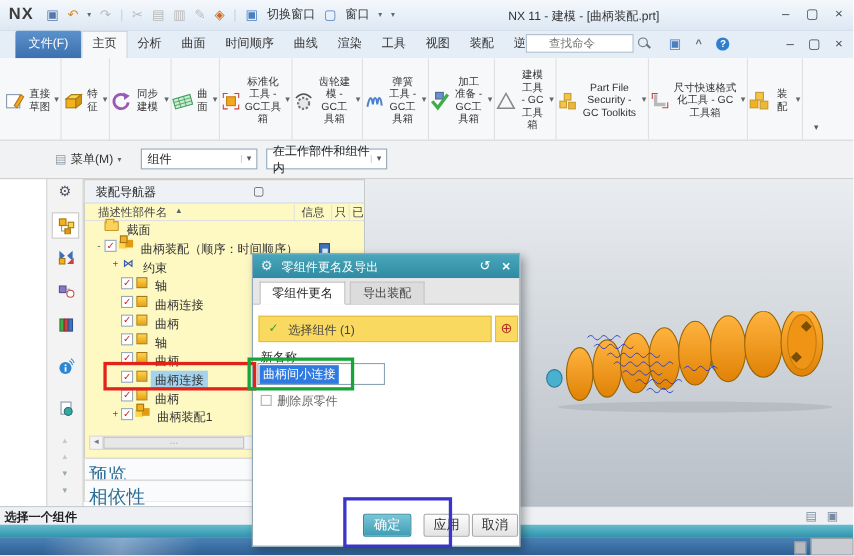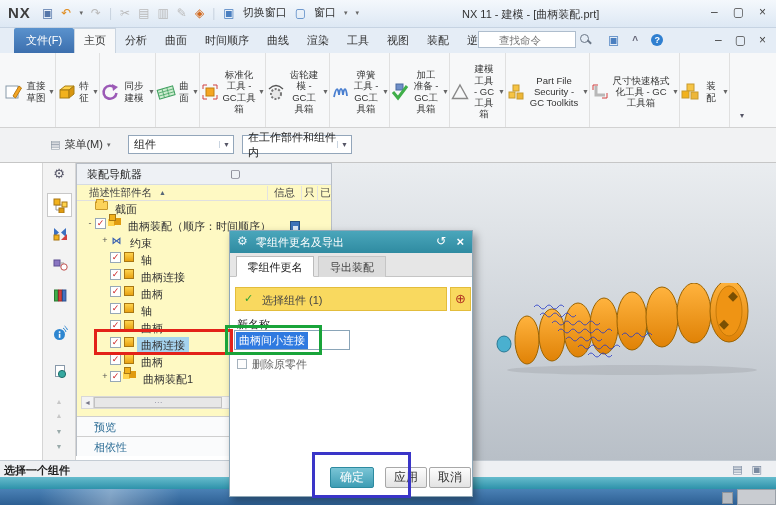--- a/index.html
+++ b/index.html
@@ -90,21 +90,21 @@
 .ic-part{width:10px;height:10px;background:linear-gradient(#ffd34d,#e8a212);border:1px solid #a87714}
 .ic-assy{width:7px;height:7px;background:#f2b21d;border:1px solid #a77714;
   box-shadow:5px 4px 0 #e09b10,-1px 5px 0 #ffd34d;margin-right:8px;margin-top:-4px}
 .ic-constraint{color:#3a60b0;font-weight:bold;font-size:10px;width:13px;text-align:center}
 .row-info-disk{position:absolute;left:213px;top:3px;width:10px;height:10px;background:#3f74b8;border:1px solid #28507f}
 .row-info-disk::after{content:"";position:absolute;left:2px;top:4px;width:5px;height:4px;background:#dce8f5}
 .nav-hscroll{position:absolute;left:4px;top:232px;width:240px;height:13px;background:#f3f3f3;border:1px solid #d8d8d8;display:flex}
 .hs-arrow{width:12px;border-right:1px solid #d8d8d8;font-size:7px;color:#778;text-align:center;line-height:11px}
 .hs-thumb{width:128px;background:#e7e7e7;border:1px solid #c2c2c2;text-align:center;color:#99a;font-size:8px;line-height:10px}
 .nav-sec{position:absolute;left:0;width:254px;height:20px;background:#fafbfc;border-top:1px solid #cfcfcf}
-.nav-sec .st{position:absolute;left:17px;top:3px;color:#2e6e96;font-size:11px}
+.nav-sec .st{position:absolute;left:4px;top:3px;color:#2e6e96;font-size:17px}
 .sec1{top:252px}.sec2{top:272px}
 
 .viewport{position:absolute;left:332px;top:163px;width:444px;height:297px;
   background:linear-gradient(#eaedf0,#b8bfc7)}
 .crank{position:absolute;left:160px;top:120px}
 
 .statusbar{position:absolute;left:0;top:460px;width:776px;height:17px;background:#eef0f3;border-top:1px solid #c4ccd4}
 .status-msg{position:absolute;left:4px;top:2px;font-weight:bold;color:#222}
 .status-icons{position:absolute;right:14px;top:2px;display:flex;gap:9px;color:#7a8aa0;font-size:11px}
 .tealstrip{position:absolute;left:0;top:477px;width:776px;height:12px;background:linear-gradient(#66bccd,#2e92aa)}

